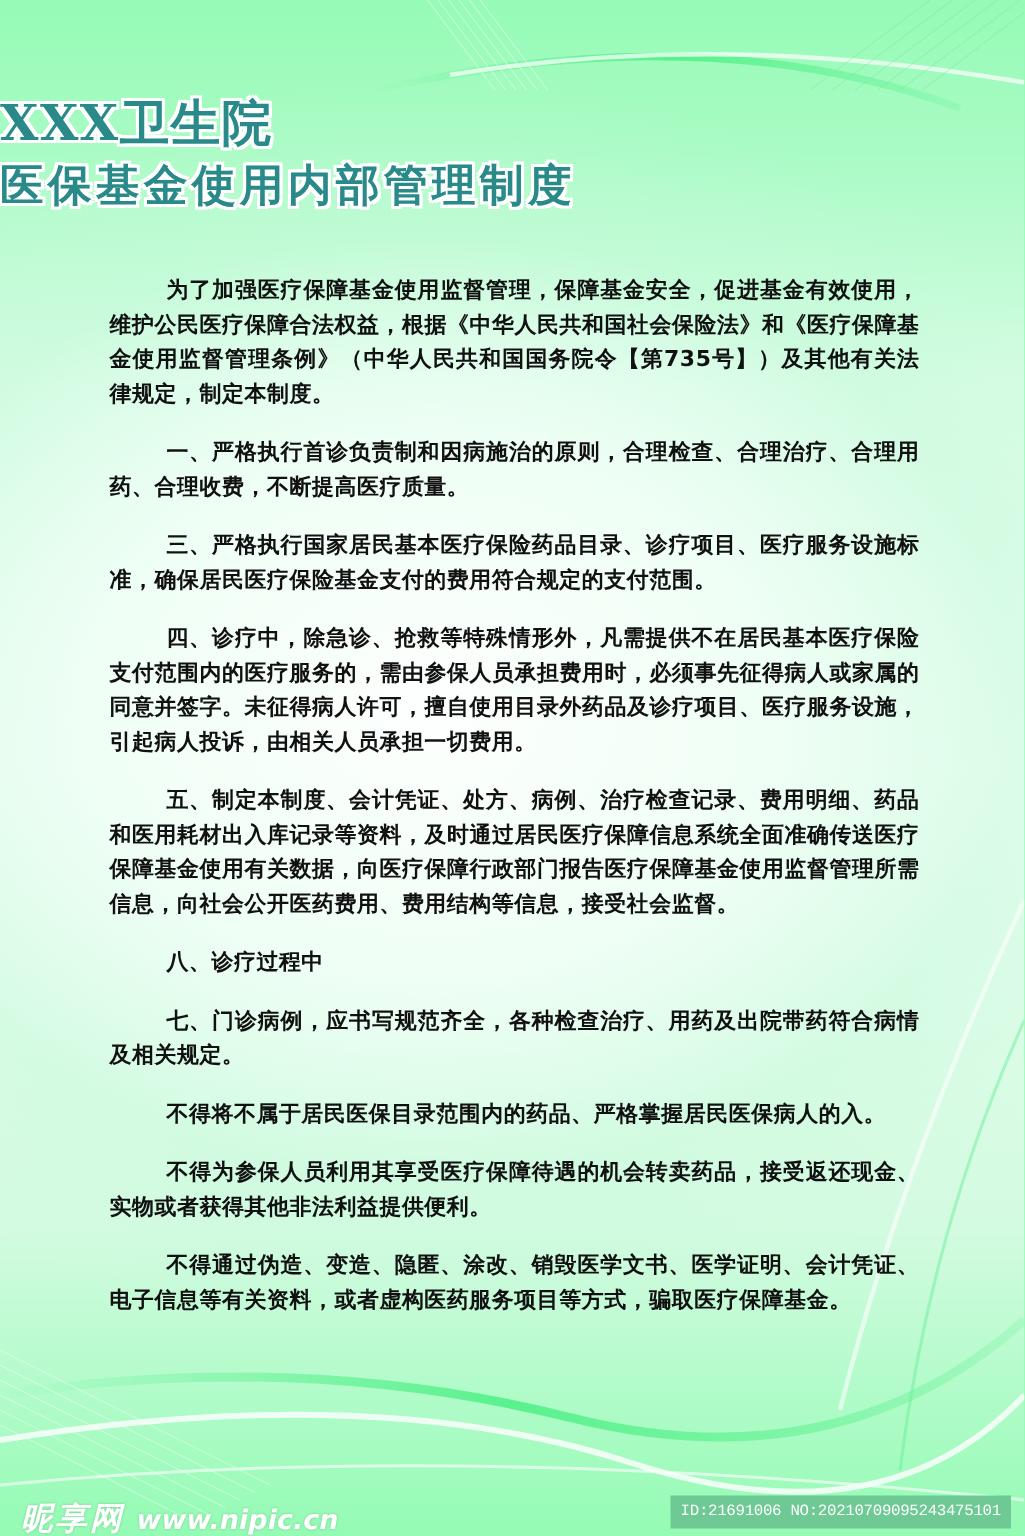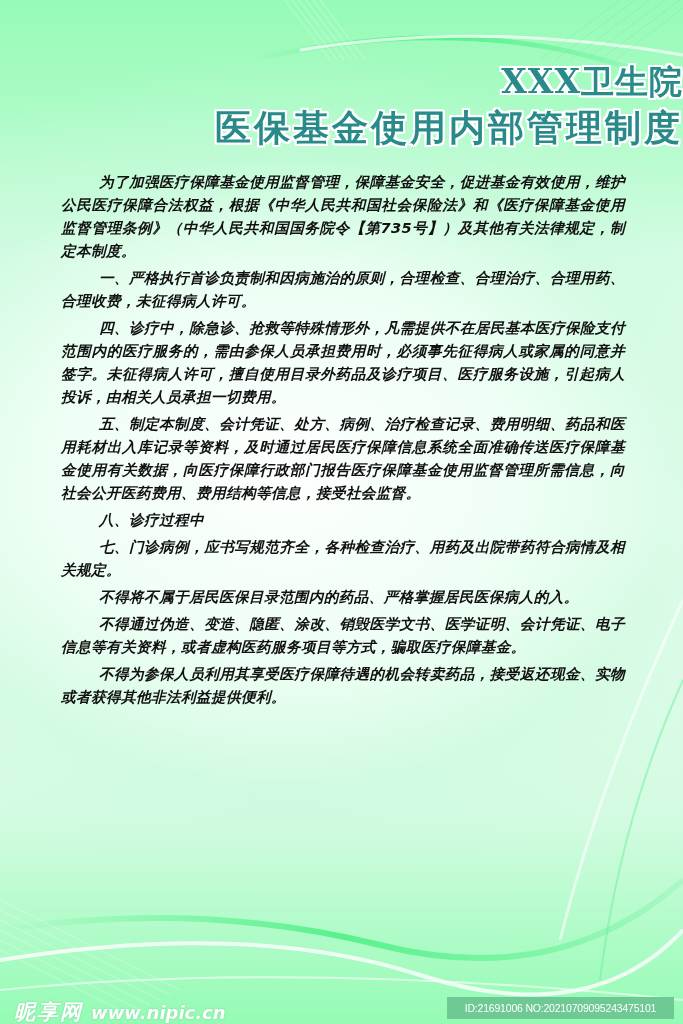--- a/index.html
+++ b/index.html
@@ -12,50 +12,50 @@
       position: absolute; inset: 0; overflow: hidden;
       background:
         radial-gradient(ellipse 520px 420px at 42% 46%, rgba(255,255,255,0.92) 0%, rgba(240,255,246,0.85) 45%, rgba(200,250,220,0.4) 75%, rgba(148,251,180,0) 100%),
         linear-gradient(180deg, #96fbb6 0%, #a9fbc4 10%, #d6fce4 25%, #e9fdf0 50%, #d3fbe1 80%, #94fbb4 100%);
     }
     .bg svg { position: absolute; left: 0; top: 0; }
     .poster {
       position: absolute; inset: 0;
     }
     .title {
-      position: absolute; left: 0; right: 0; text-align: right;
+      position: absolute; left: 0; right: 0; text-align: left;
       font-family: "DejaVu Serif", serif; font-weight: bold;
       color: #2a8a8a;
       text-shadow:
         -2px -2px 0 #fff, 2px -2px 0 #fff, -2px 2px 0 #fff, 2px 2px 0 #fff,
         0 -2px 0 #fff, 0 2px 0 #fff, -2px 0 0 #fff, 2px 0 0 #fff;
       letter-spacing: 1px;
     }
     .title.line1 { top: 60px; font-size: 33px; }
-    .title.line2 { top: 104px; font-size: 36px; letter-spacing: 3px; font-family: Liberation Mono, monospace; }
+    .title.line2 { top: 104px; font-size: 29px; letter-spacing: 3px; font-family: Liberation Mono, monospace; }
     .body-text {
       position: absolute; left: 57px; top: 166px; width: 572px;
       font-family: "DejaVu Sans", sans-serif; font-weight: bold;
       font-size: 14.6px; line-height: 23px; color: #111;
       letter-spacing: 0.4px; text-align: justify;
     }
-    .body-text p { margin: 4px; text-indent: 2.6em; font-style: italic; }
+    .body-text p { margin: 16px; text-indent: 2.6em; }
     .watermark-logo {
       position: absolute; left: 14px; top: 998px;
       color: #fff; font-weight: bold; font-style: italic;
       font-family: "DejaVu Sans", sans-serif;
       display: flex; align-items: baseline; gap: 8px;
       text-shadow: 0 0 2px rgba(0,80,40,0.25);
     }
     .watermark-logo .cn { font-size: 21px; letter-spacing: 2px; }
     .watermark-logo .url { font-size: 18px; }
     .watermark-id {
       position: absolute; left: 447px; top: 997px; width: 227px; height: 22px;
       background: #6fc994; color: #fff;
-      font-family: Liberation Sans, sans-serif; font-size: 10.5px;
+      font-family: Liberation Mono, monospace; font-size: 10.5px;
       line-height: 22px; text-align: center; letter-spacing: -0.2px;
     }
   </style>
 </head>
 <body>
 
 <div class="bg">
   <svg width="683" height="1024" viewBox="0 0 683 1024">
     <defs>
       <linearGradient id="g1" x1="0" y1="0" x2="1" y2="0">
@@ -101,28 +101,29 @@
     <path d="M 683 680 Q 620 820 600 980" stroke="#6cf099" stroke-width="2" fill="none" opacity="0.5"></path>
   </svg>
 </div>
 
 <div class="poster">
   <div class="title line1">XXX卫生院</div>
   <div class="title line2">医保基金使用内部管理制度</div>
 
   <div class="body-text">
     <p>为了加强医疗保障基金使用监督管理，保障基金安全，促进基金有效使用，维护公民医疗保障合法权益，根据《中华人民共和国社会保险法》和《医疗保障基金使用监督管理条例》（中华人民共和国国务院令【第735号】）及其他有关法律规定，制定本制度。</p>
-    <p>一、严格执行首诊负责制和因病施治的原则，合理检查、合理治疗、合理用药、合理收费，未征得病人许可。</p>
+    <p>一、严格执行首诊负责制和因病施治的原则，合理检查、合理治疗、合理用药、合理收费，不断提高医疗质量。</p>
+    <p>三、严格执行国家居民基本医疗保险药品目录、诊疗项目、医疗服务设施标准，确保居民医疗保险基金支付的费用符合规定的支付范围。</p>
     <p>四、诊疗中，除急诊、抢救等特殊情形外，凡需提供不在居民基本医疗保险支付范围内的医疗服务的，需由参保人员承担费用时，必须事先征得病人或家属的同意并签字。未征得病人许可，擅自使用目录外药品及诊疗项目、医疗服务设施，引起病人投诉，由相关人员承担一切费用。</p>
     <p>五、制定本制度、会计凭证、处方、病例、治疗检查记录、费用明细、药品和医用耗材出入库记录等资料，及时通过居民医疗保障信息系统全面准确传送医疗保障基金使用有关数据，向医疗保障行政部门报告医疗保障基金使用监督管理所需信息，向社会公开医药费用、费用结构等信息，接受社会监督。</p>
     <p>八、诊疗过程中</p>
     <p>七、门诊病例，应书写规范齐全，各种检查治疗、用药及出院带药符合病情及相关规定。</p>
     <p>不得将不属于居民医保目录范围内的药品、严格掌握居民医保病人的入。</p>
+    <p>不得为参保人员利用其享受医疗保障待遇的机会转卖药品，接受返还现金、实物或者获得其他非法利益提供便利。</p>
     <p>不得通过伪造、变造、隐匿、涂改、销毁医学文书、医学证明、会计凭证、电子信息等有关资料，或者虚构医药服务项目等方式，骗取医疗保障基金。</p>
-    <p>不得为参保人员利用其享受医疗保障待遇的机会转卖药品，接受返还现金、实物或者获得其他非法利益提供便利。</p>
   </div>
 
   <div class="watermark-logo">
     <span class="cn">昵享网</span>
     <span class="url">www.nipic.cn</span>
   </div>
   <div class="watermark-id">ID:21691006 NO:20210709095243475101</div>
 </div>
 
 </body></html>

